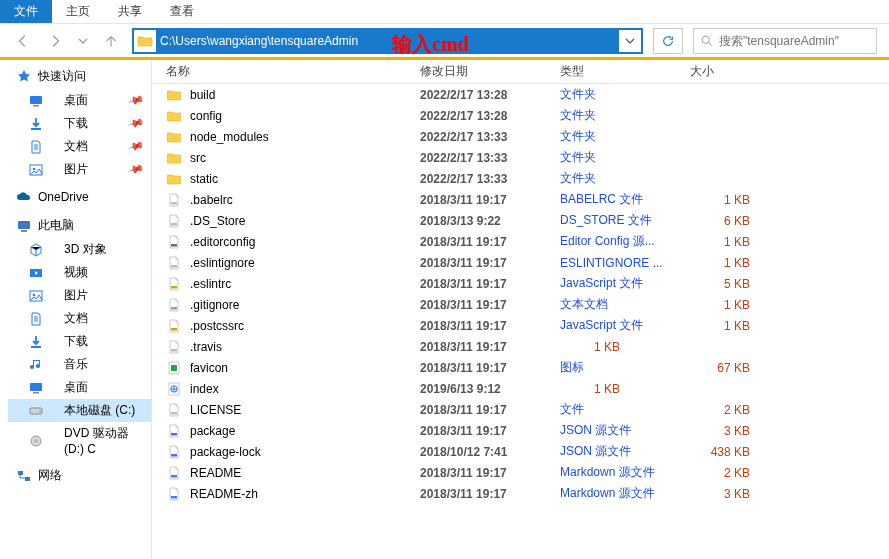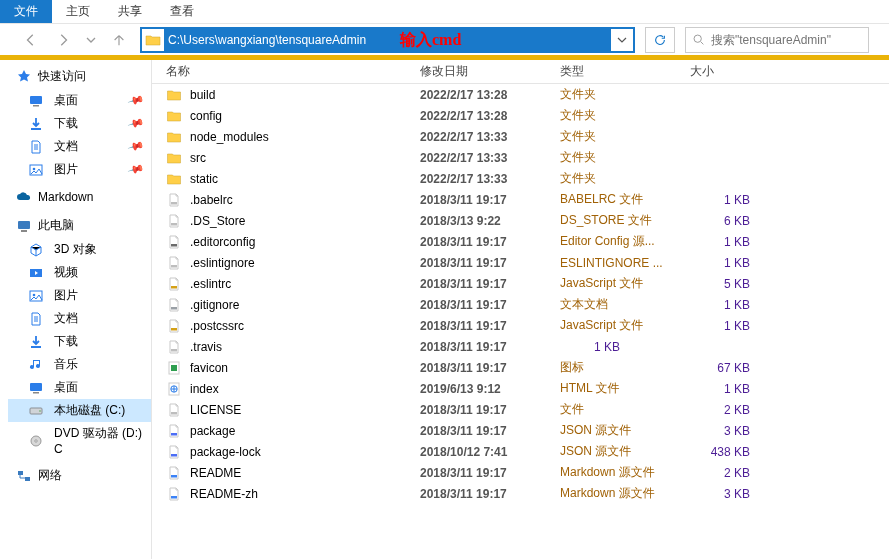--- a/index.html
+++ b/index.html
@@ -4,57 +4,57 @@
   <style>
     * { margin: 0; padding: 0; box-sizing: border-box; font-family: "Microsoft YaHei", "Segoe UI", sans-serif; font-size: 12px; }
     body { background: #fff; width: 889px; height: 559px; overflow: hidden; }
 
     
     .top-tabs { height: 24px; background: #fff; display: flex; align-items: stretch; border-bottom: 1px solid #e5e5e5; }
     .top-tabs .tab { padding: 0 14px; display: flex; align-items: center; color: #333; }
     .top-tabs .tab.active { background: #1979ca; color: #fff; }
 
     
-    .navrow { height: 36px; display: flex; align-items: center; padding: 4px 20px; gap: 10px; border-bottom: 5px solid #eab308; }
+    .navrow { height: 36px; display: flex; align-items: center; padding: 4px 12px; gap: 10px; border-bottom: 3px solid #eab308; }
     .nav-arrow { width: 22px; height: 22px; display: flex; align-items: center; justify-content: center; color: #888; }
     .addr-wrap { flex: 1; display: flex; align-items: center; border: 2px solid #1979ca; height: 26px; position: relative; }
     .addr-icon { width: 22px; display: flex; align-items: center; justify-content: center; }
     .addr-input { flex: 1; height: 100%; border: none; outline: none; background: #1979ca; color: #fff; padding: 0 4px; font-size: 12px; }
     .addr-input::selection { background: #1979ca; color: #fff; }
-    .annotation { position: absolute; left: 258px; top: 1px; color: #ff0000; font-size: 16px; font-weight: 600; font-family: "SimSun", serif; pointer-events: none; }
+    .annotation { position: absolute; left: 258px; top: 1px; color: #ff0000; font-size: 20px; font-weight: 600; font-family: "SimSun", serif; pointer-events: none; }
     .addr-drop { width: 22px; display:flex; align-items:center; justify-content:center; color:#555; }
     .refresh { width: 30px; height: 26px; border:1px solid #ccc; display:flex; align-items:center; justify-content:center; color:#1979ca; }
     .search-box { width: 184px; height: 26px; border: 1px solid #ccc; display:flex; align-items:center; padding: 0 6px; color: #888; gap:6px; }
     .search-box input { border:none; outline:none; width: 100%; color:#888; }
 
     
     .main { display: flex; height: calc(559px - 24px - 36px); padding-left: 8px; }
 
     
     .sidebar { width: 144px; border-right: 1px solid #e5e5e5; overflow-y: auto; padding-top: 2px; }
     .side-group { padding: 2px 0; }
     .side-header { display:flex; align-items:center; gap:6px; padding: 4px 8px; }
-    .side-item { display:flex; align-items:center; gap:10px; padding: 3px 0 3px 20px; position:relative; }
+    .side-item { display:flex; align-items:center; gap:20px; padding: 3px 0 3px 20px; position:relative; }
     .side-item.selected { background: #cce8ff; align-items: flex-end; }
     .pin { position:absolute; right:8px; color:#767676; font-size:11px; transform: rotate(30deg); }
     .ico { width:16px; height:16px; flex:0 0 16px; display:inline-flex; align-items:center; justify-content:center; }
 
     
     .files { flex: 1; display:flex; flex-direction:column; }
     .cols { display:flex; height: 24px; align-items:center; color:#444; border-bottom: 1px solid #e5e5e5; padding-left: 14px; }
     .col-name { width: 254px; }
     .col-date { width: 140px; }
     .col-type { width: 130px; }
     .col-size { width: 80px; text-align: left; padding-right: 20px; }
     .rows { overflow-y: auto; }
     .row { display:flex; height: 21px; align-items:center; padding-left: 14px; }
     .cell-name { width: 254px; display:flex; align-items:center; gap: 8px; }
     .cell-date { width: 140px; color:#555;font-weight:bold; }
-    .cell-type { width: 130px; color:#a16207; white-space:nowrap; overflow:hidden; text-overflow:ellipsis; }
-    .cell-size { width: 80px; color:#4c1d95; text-align:right; padding-right: 20px; }
+    .cell-type { width: 130px; color:#1d4ed8; white-space:nowrap; overflow:hidden; text-overflow:ellipsis; }
+    .cell-size { width: 80px; color:#c2410c; text-align:right; padding-right: 20px; }
 
     
     svg { display:block; }
   </style>
 </head>
 <body>
 
 <div class="top-tabs">
   <div class="tab active">
       <span>文件</span>
@@ -180,21 +180,21 @@
         </div>
     </div>
 
     <div class="side-group">
       <div class="side-header">
         <span class="ico">
             <svg width="16" height="16" viewBox="0 0 16 16">
               <path d="M4 11a3 3 0 010-6 4 4 0 017 1 2.5 2.5 0 011 5H4z" fill="#0a64a0"></path>
             </svg>
           </span>
-        <span>Markdown</span>
+        <span>OneDrive</span>
       </div>
     </div>
 
     <div class="side-group">
       <div class="side-header">
         <span class="ico">
             <svg width="16" height="16" viewBox="0 0 16 16">
               <rect x="2" y="3" width="12" height="8" rx="1" fill="#3a7bbf"></rect>
               <rect x="5" y="12" width="6" height="2" fill="#888"></rect>
             </svg>
@@ -510,21 +510,20 @@
             <span class="ico">
               <svg width="16" height="16" viewBox="0 0 16 16">
                 <rect x="3" y="2" width="10" height="12" fill="#fff" stroke="#ccc"></rect>
                 <circle cx="8" cy="8" r="3.2" fill="none" stroke="#2b7de9"></circle>
                 <path d="M5 8h6M8 5v6" stroke="#2b7de9"></path>
               </svg>
             </span>
             <span>index</span>
           </div>
           <div class="cell-date">2019/6/13 9:12</div>
-          <div class="cell-type">HTML 文件</div>
           <div class="cell-size">1 KB</div>
         </div>
         <div class="row">
           <div class="cell-name">
             <span class="ico">
               <svg width="16" height="16" viewBox="0 0 16 16">
                 <path d="M4 2h6l2 2v10H4z" fill="#fff" stroke="#c9c9c9"></path>
                 <path d="M10 2v2h2" fill="none" stroke="#c9c9c9"></path>
                 <rect x="5" y="10" width="6" height="2.5" fill="#bdbdbd"></rect>
               </svg>

